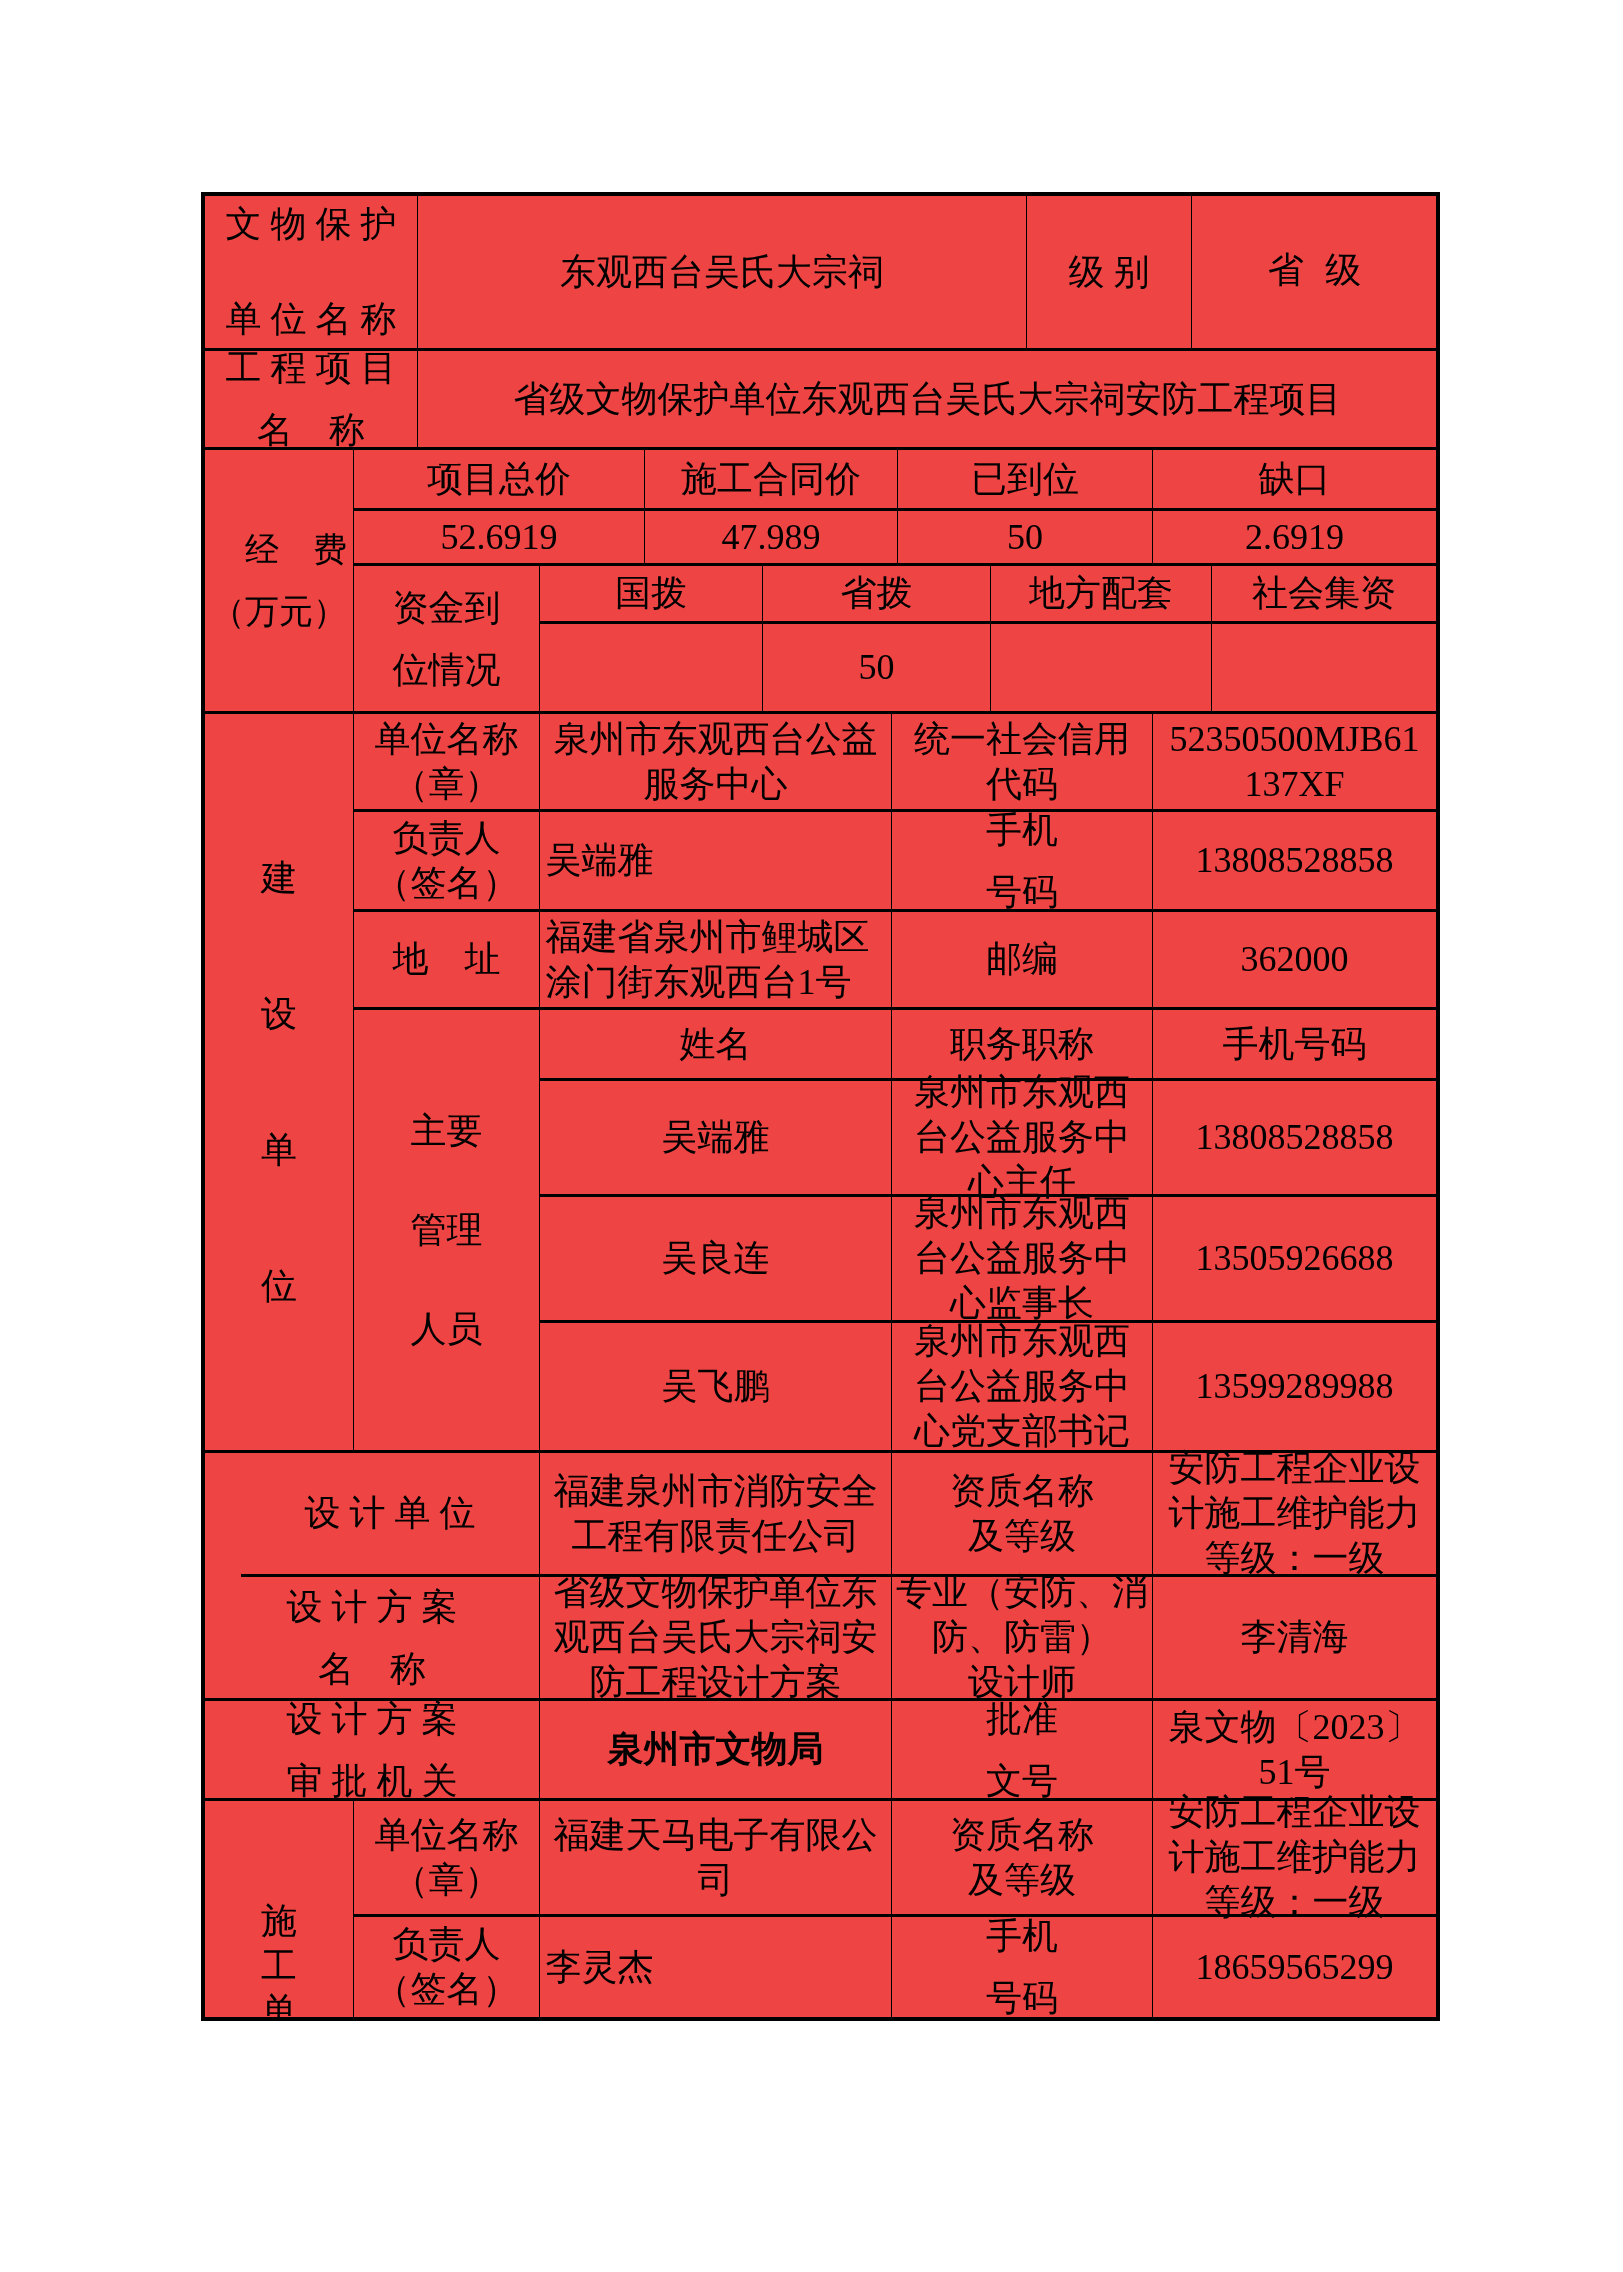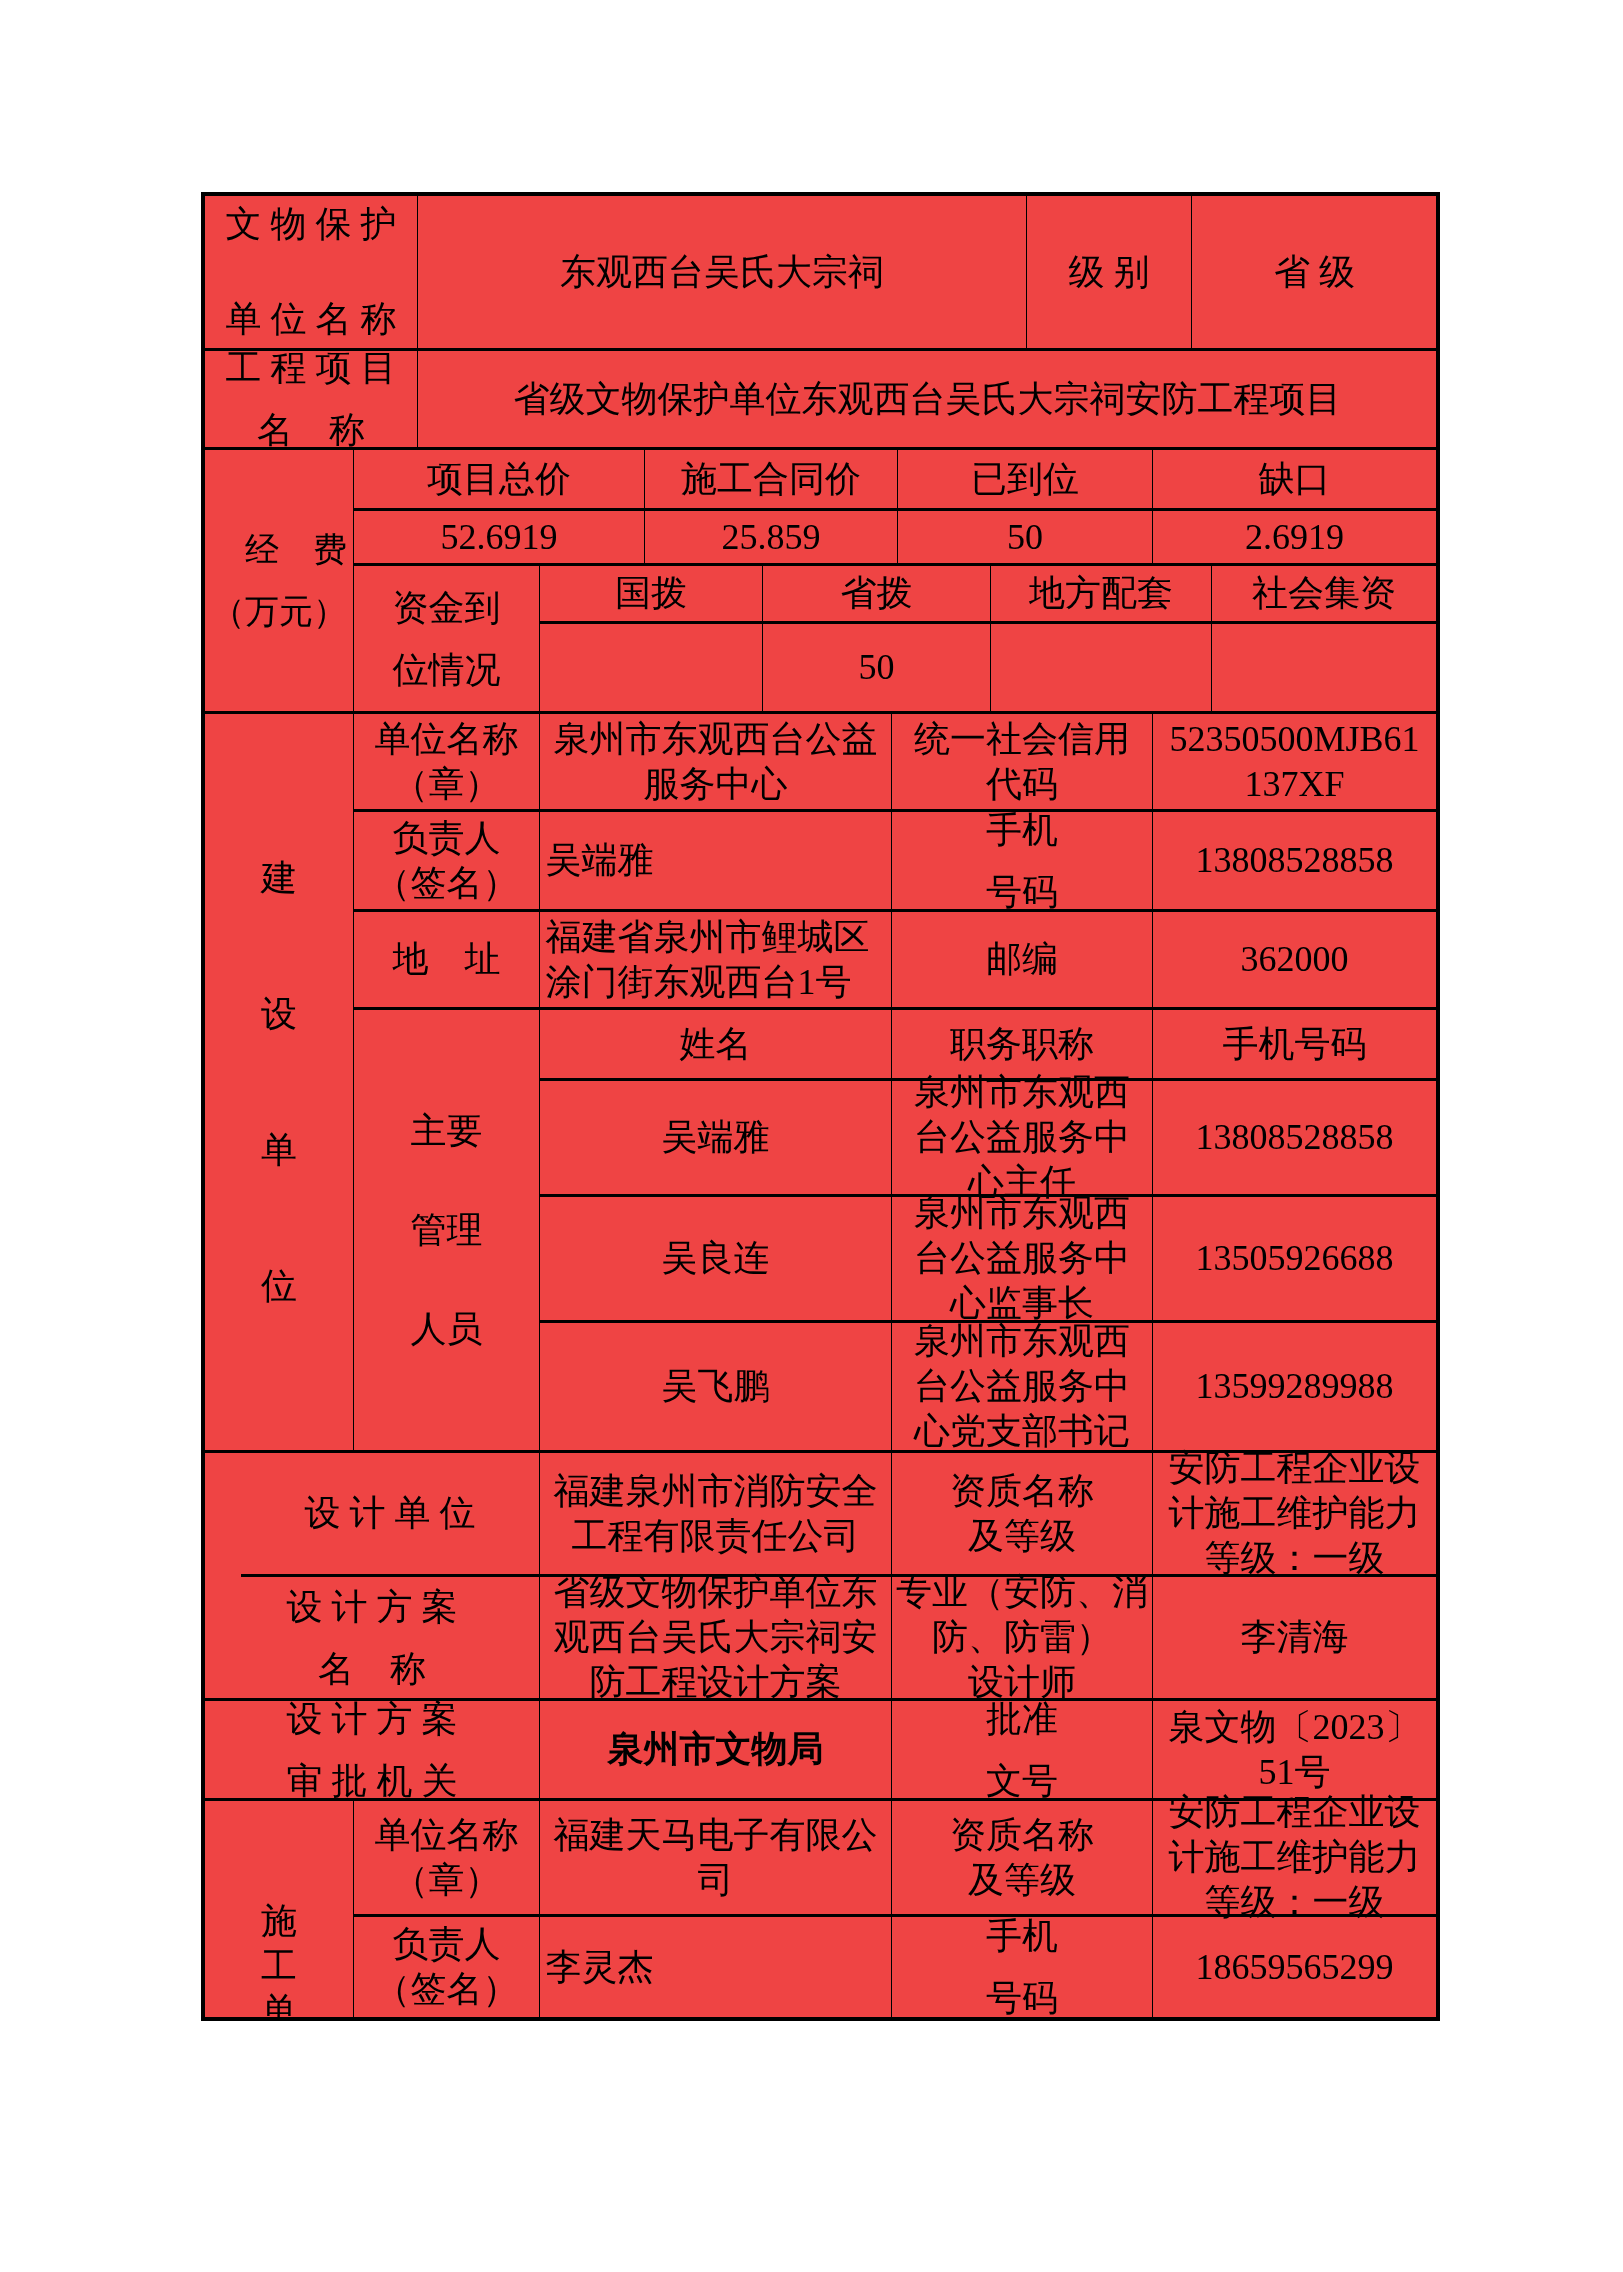--- a/index.html
+++ b/index.html
@@ -41,37 +41,37 @@
 <body>
 
 <div class="page">
   <div class="tbl">
 
     <div class="band" style="grid-template-columns:213px 609px 165px 245px;grid-template-rows:155px 99px;">
       <div class="c lh210" style="grid-column:1;grid-row:1;">文 物 保 护
 单 位 名 称</div>
       <div class="c" style="grid-column:2;grid-row:1;">东观西台吴氏大宗祠</div>
       <div class="c" style="grid-column:3;grid-row:1;">级 别</div>
-      <div class="c lc" style="grid-column:4;grid-row:1;">省 级</div>
+      <div class="c lc" style="grid-column:4;grid-row:1;font-family:Liberation Mono, monospace;">省 级</div>
       <div class="c lh140" style="grid-column:1;grid-row:2;">工 程 项 目
 名　称</div>
       <div class="c lc" style="grid-column:2 / span 3;grid-row:2;">省级文物保护单位东观西台吴氏大宗祠安防工程项目</div>
     </div>
 
     <div class="band" style="grid-template-columns:149px 186px 105px 118px 135px 93px 162px 59px 224px;grid-template-rows:61px 55px 58px 90px;">
       <div class="c lh140 f74" style="grid-column:1;grid-row:1 / span 4;text-align:right;">经　费
 （万元）</div>
 
       <div class="c" style="grid-column:2 / span 2;grid-row:1;">项目总价</div>
       <div class="c" style="grid-column:4 / span 2;grid-row:1;">施工合同价</div>
       <div class="c" style="grid-column:6 / span 2;grid-row:1;">已到位</div>
       <div class="c lc" style="grid-column:8 / span 2;grid-row:1;">缺口</div>
 
       <div class="c" style="grid-column:2 / span 2;grid-row:2;">52.6919</div>
-      <div class="c" style="grid-column:4 / span 2;grid-row:2;">25.859</div>
+      <div class="c" style="grid-column:4 / span 2;grid-row:2;">47.989</div>
       <div class="c" style="grid-column:6 / span 2;grid-row:2;">50</div>
       <div class="c lc" style="grid-column:8 / span 2;grid-row:2;">2.6919</div>
 
       <div class="c lh140" style="grid-column:2;grid-row:3 / span 2;">资金到
 位情况</div>
       <div class="c" style="grid-column:3 / span 2;grid-row:3;">国拨</div>
       <div class="c" style="grid-column:5 / span 2;grid-row:3;">省拨</div>
       <div class="c" style="grid-column:7 / span 2;grid-row:3;">地方配套</div>
       <div class="c lc" style="grid-column:9;grid-row:3;">社会集资</div>
 

